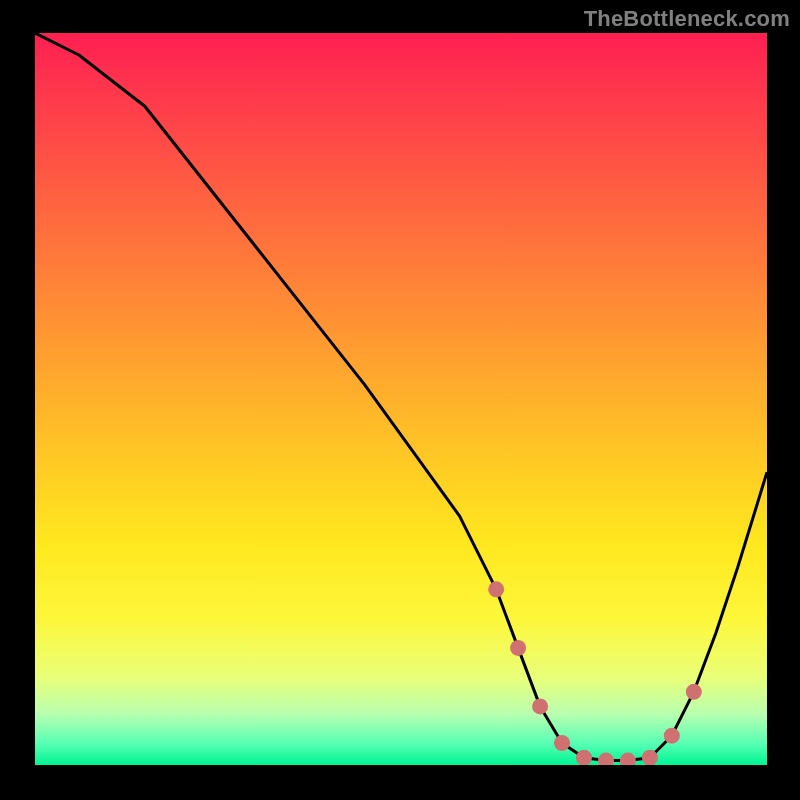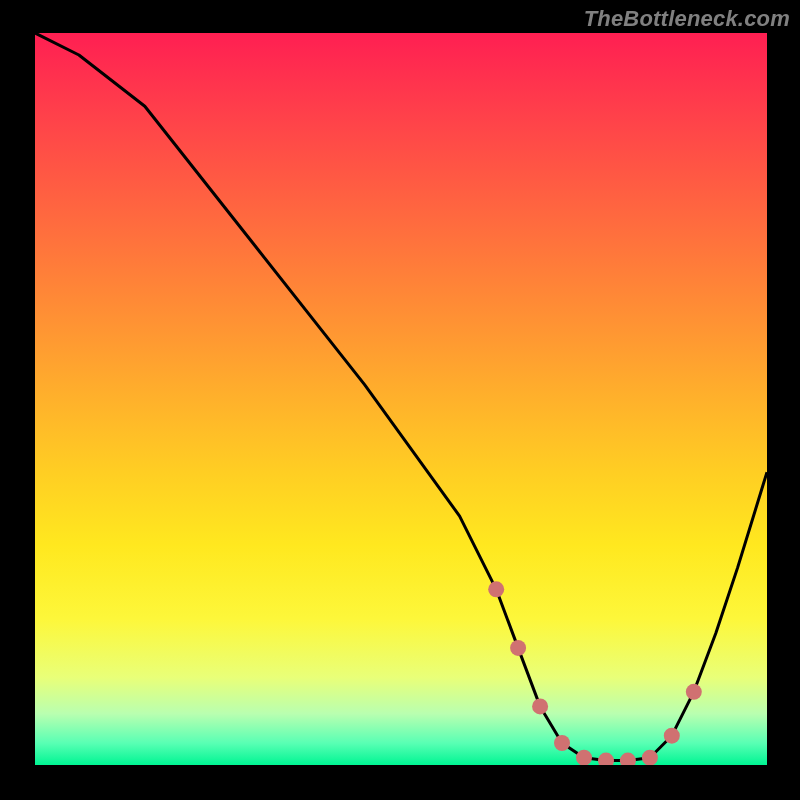--- a/index.html
+++ b/index.html
@@ -9,21 +9,20 @@
     height: 800px;
     background: #000;
     overflow: hidden;
     font-family: Arial, Helvetica, sans-serif;
   }
   .stage {
     position: relative;
     width: 800px;
     height: 768px;
     background: #000;
-    font-style: italic;
   }
   .attribution {
     position: absolute;
     top: 6px;
     right: 10px;
     color: #808080;
     font-size: 22px;
     font-weight: 600;
     letter-spacing: 0.2px;
     z-index: 20;

